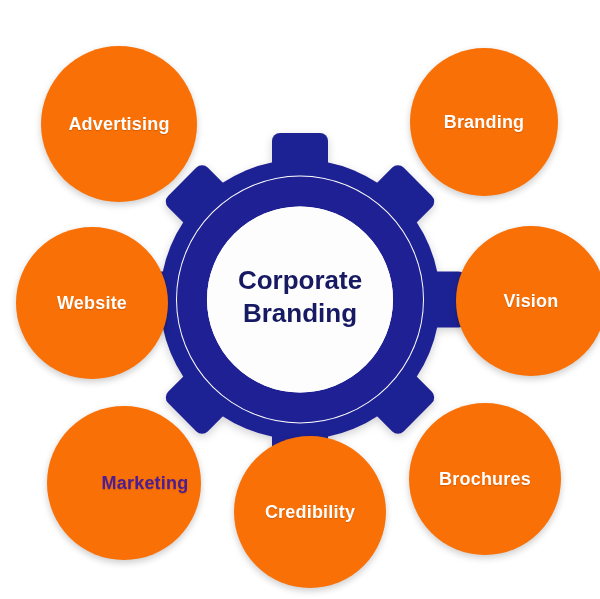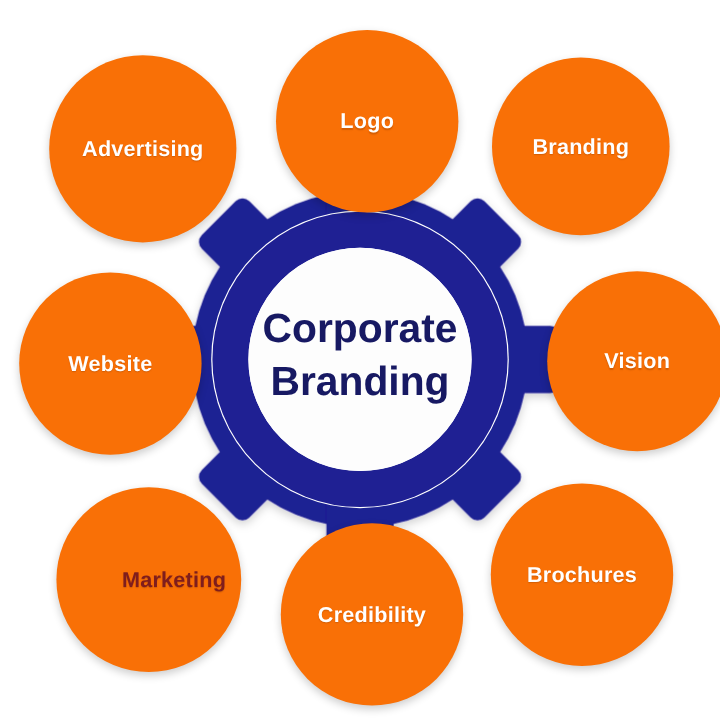--- a/index.html
+++ b/index.html
@@ -62,21 +62,21 @@
     display: flex;
     flex-direction: column;
     align-items: center;
     justify-content: center;
     text-align: center;
   }
   #center-label .line {
     color: #171963;
     font-family: "Liberation Sans", sans-serif;
     font-weight: bold;
-    font-size: 34px;
+    font-size: 26px;
     line-height: 1.28;
     white-space: nowrap;
   }
 </style>
 </head>
 <body>
 
 <div id="stage" style="background: rgb(255, 255, 255);">
 
   <svg id="center-graphic" viewBox="0 0 600 599">
@@ -115,35 +115,32 @@
   </svg>
 
   <div id="center-label">
     <div class="line" style="color: rgb(23, 25, 99);">Corporate</div>
     <div class="line" style="color: rgb(23, 25, 99);">Branding</div>
   </div>
 
   <div class="bubble" style="left: 41px; top: 46px; width: 156px; height: 156px; background: rgb(249, 112, 6);">
     <span class="bubble-label" style="color: rgb(255, 255, 255);">Advertising</span>
   </div>
-  <div class="bubble" style="left: 230px; top: 25px; width: 152px; height: 152px; background: rgb(249, 112, 6);">
-    <span class="bubble-label" style="color: rgb(255, 255, 255);">Logo</span>
-  </div>
   <div class="bubble" style="left: 410px; top: 48px; width: 148px; height: 148px; background: rgb(249, 112, 6);">
     <span class="bubble-label" style="color: rgb(255, 255, 255);">Branding</span>
   </div>
   <div class="bubble" style="left: 456px; top: 226px; width: 150px; height: 150px; background: rgb(249, 112, 6);">
     <span class="bubble-label" style="color: rgb(255, 255, 255);">Vision</span>
   </div>
   <div class="bubble" style="left: 409px; top: 403px; width: 152px; height: 152px; background: rgb(249, 112, 6);">
     <span class="bubble-label" style="color: rgb(255, 255, 255);">Brochures</span>
   </div>
   <div class="bubble" style="left: 234px; top: 436px; width: 152px; height: 152px; background: rgb(249, 112, 6);">
     <span class="bubble-label" style="color: rgb(255, 255, 255);">Credibility</span>
   </div>
   <div class="bubble" style="left: 47px; top: 406px; width: 154px; height: 154px; background: rgb(249, 112, 6);">
-    <span class="bubble-label" style="color: #7f1d1d; padding-left: 42px;">Marketing</span>
+    <span class="bubble-label" style="color: #4c1d95; padding-left: 42px;">Marketing</span>
   </div>
   <div class="bubble" style="left: 16px; top: 227px; width: 152px; height: 152px; background: rgb(249, 112, 6);">
     <span class="bubble-label" style="color: rgb(255, 255, 255);">Website</span>
   </div>
 
 </div>
 
 </body></html>

